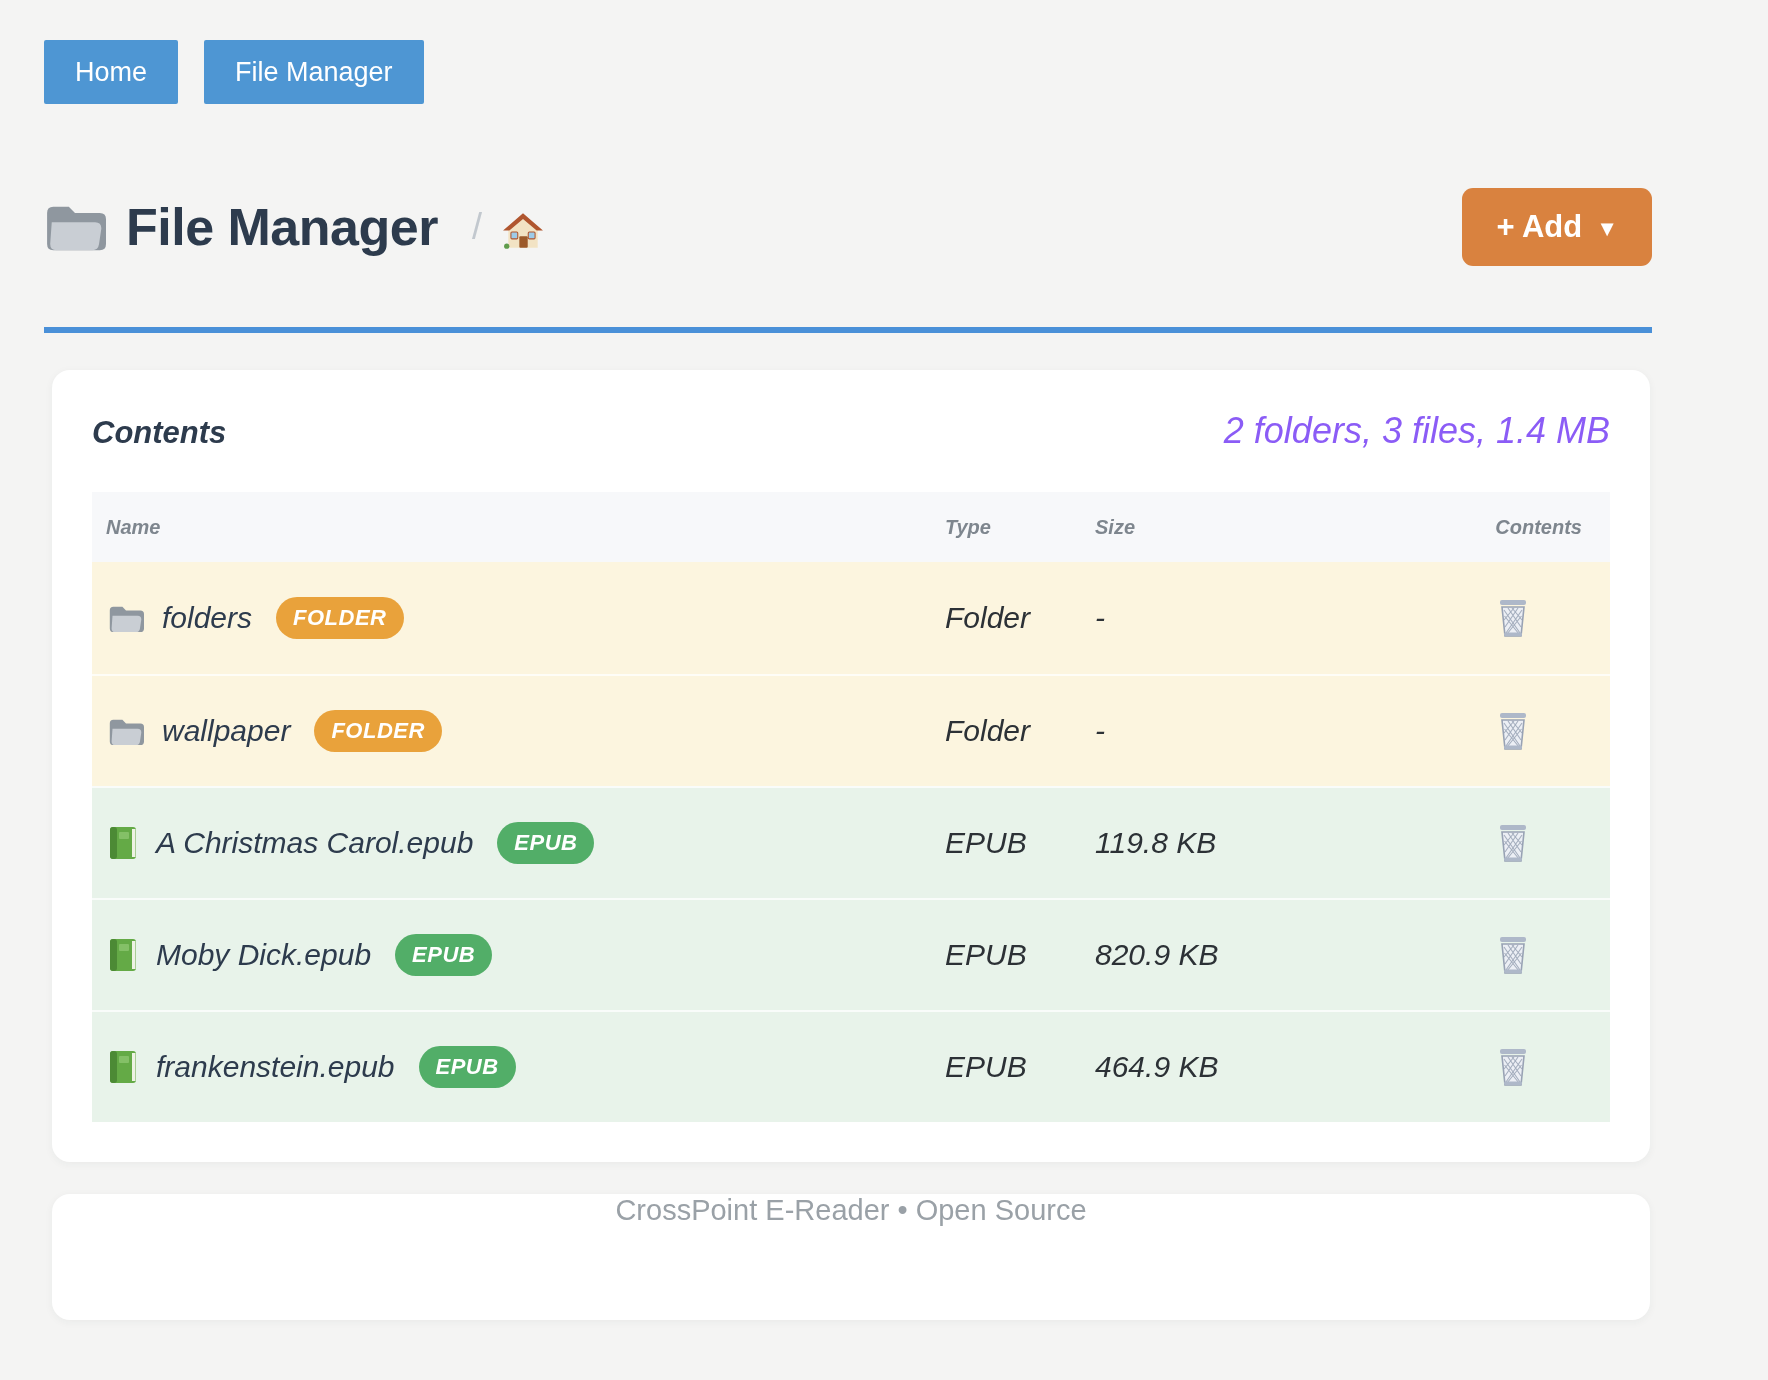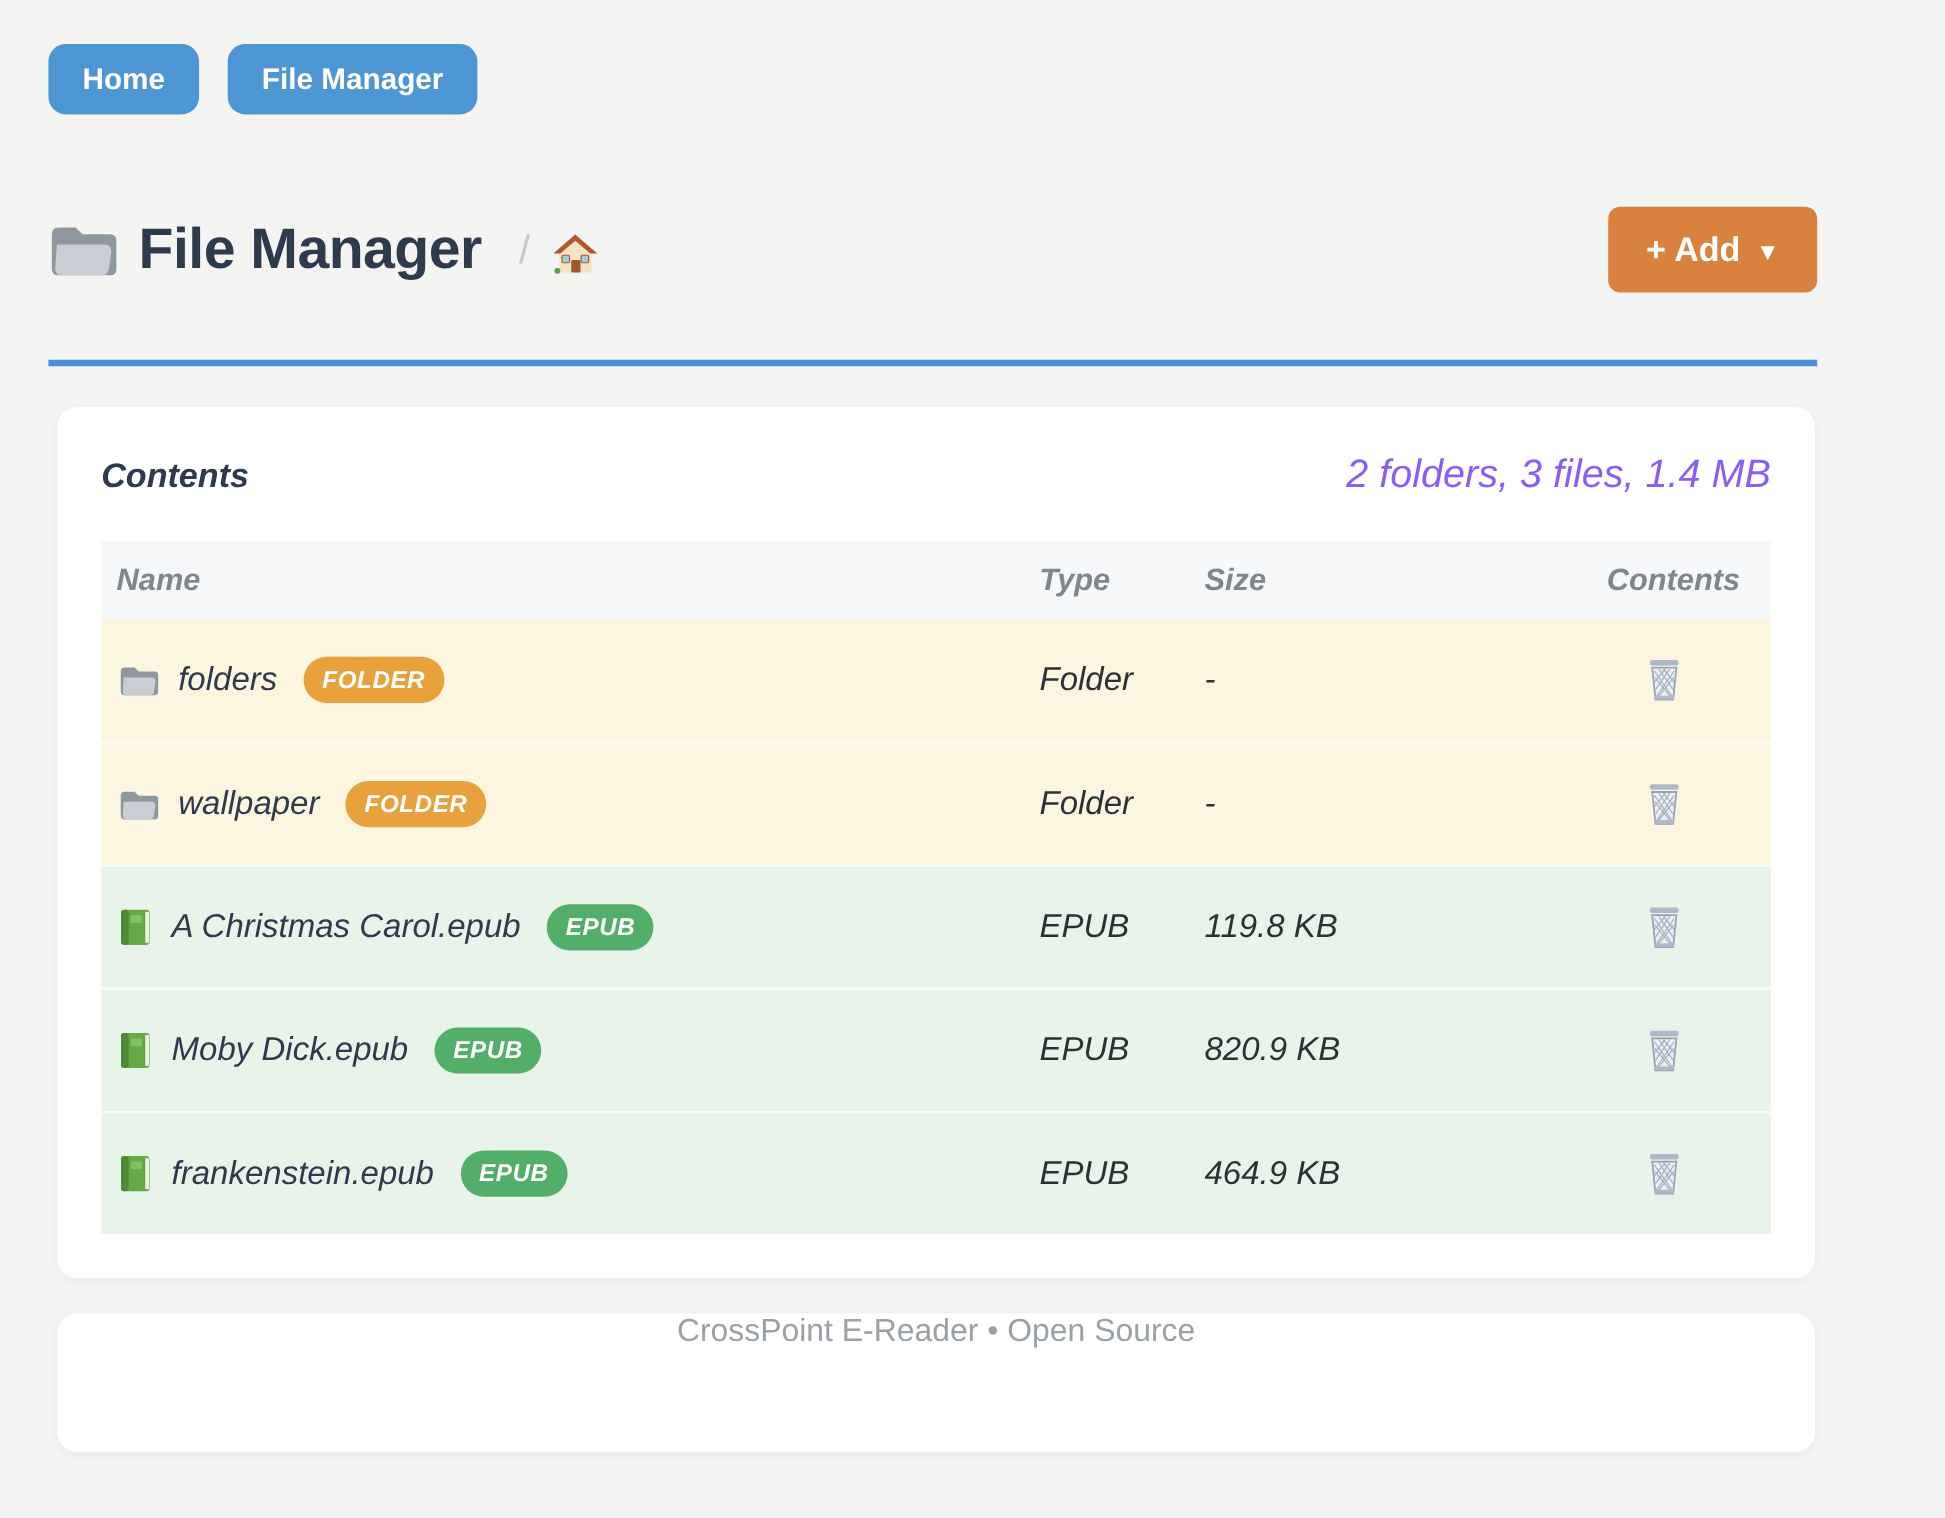--- a/index.html
+++ b/index.html
@@ -10,21 +10,21 @@
     color: #2d3b4d;
     overflow: hidden;
   }
   .page { padding: 40px 116px 0 44px; }
 
   
   .nav { display: flex; gap: 26px; }
   .nav-btn {
     background: #4e96d3; color: #ffffff; border: none;
     height: 64px; padding: 0 31px; font-size: 27px;
-    border-radius: 16px; font-family: inherit; cursor: pointer; font-weight: bold;
+    border-radius: 2px; font-family: inherit; cursor: pointer;
   }
 
   
   .header-row {
     display: flex; justify-content: space-between; align-items: center;
     margin-top: 84px;
   }
   .title-wrap { display: flex; align-items: center; gap: 20px; }
   .page-title { font-size: 52px; font-weight: bold; color: #2d3b4d; letter-spacing: -0.5px; }
   .crumb-sep { font-size: 36px; color: #c2c8ce; margin-left: 14px; font-weight: 300; }
@@ -53,21 +53,21 @@
 
   
   .table { width: 100%; }
   .tr {
     display: grid;
     grid-template-columns: 1fr 150px 320px 195px;
     align-items: center;
   }
   .thead {
     background: #f7f8fa; height: 70px;
-    font-size: 28px; font-weight: bold; color: #7e868e;
+    font-size: 20px; font-weight: bold; color: #7e868e;
   }
   .th-name { padding-left: 14px; }
   .th-actions { text-align: right; padding-right: 28px; }
   .row { height: 112px; font-size: 30px; }
   .row + .row { border-top: 2px solid rgba(255,255,255,0.75); }
   .row.folder { background: #fcf5df; }
   .row.epub { background: #e8f3ea; }
   .cell-name { display: flex; align-items: center; gap: 18px; padding-left: 16px; color: #2d3b4d; }
   .cell-type, .cell-size { color: #2c3136; }
   .badge {

